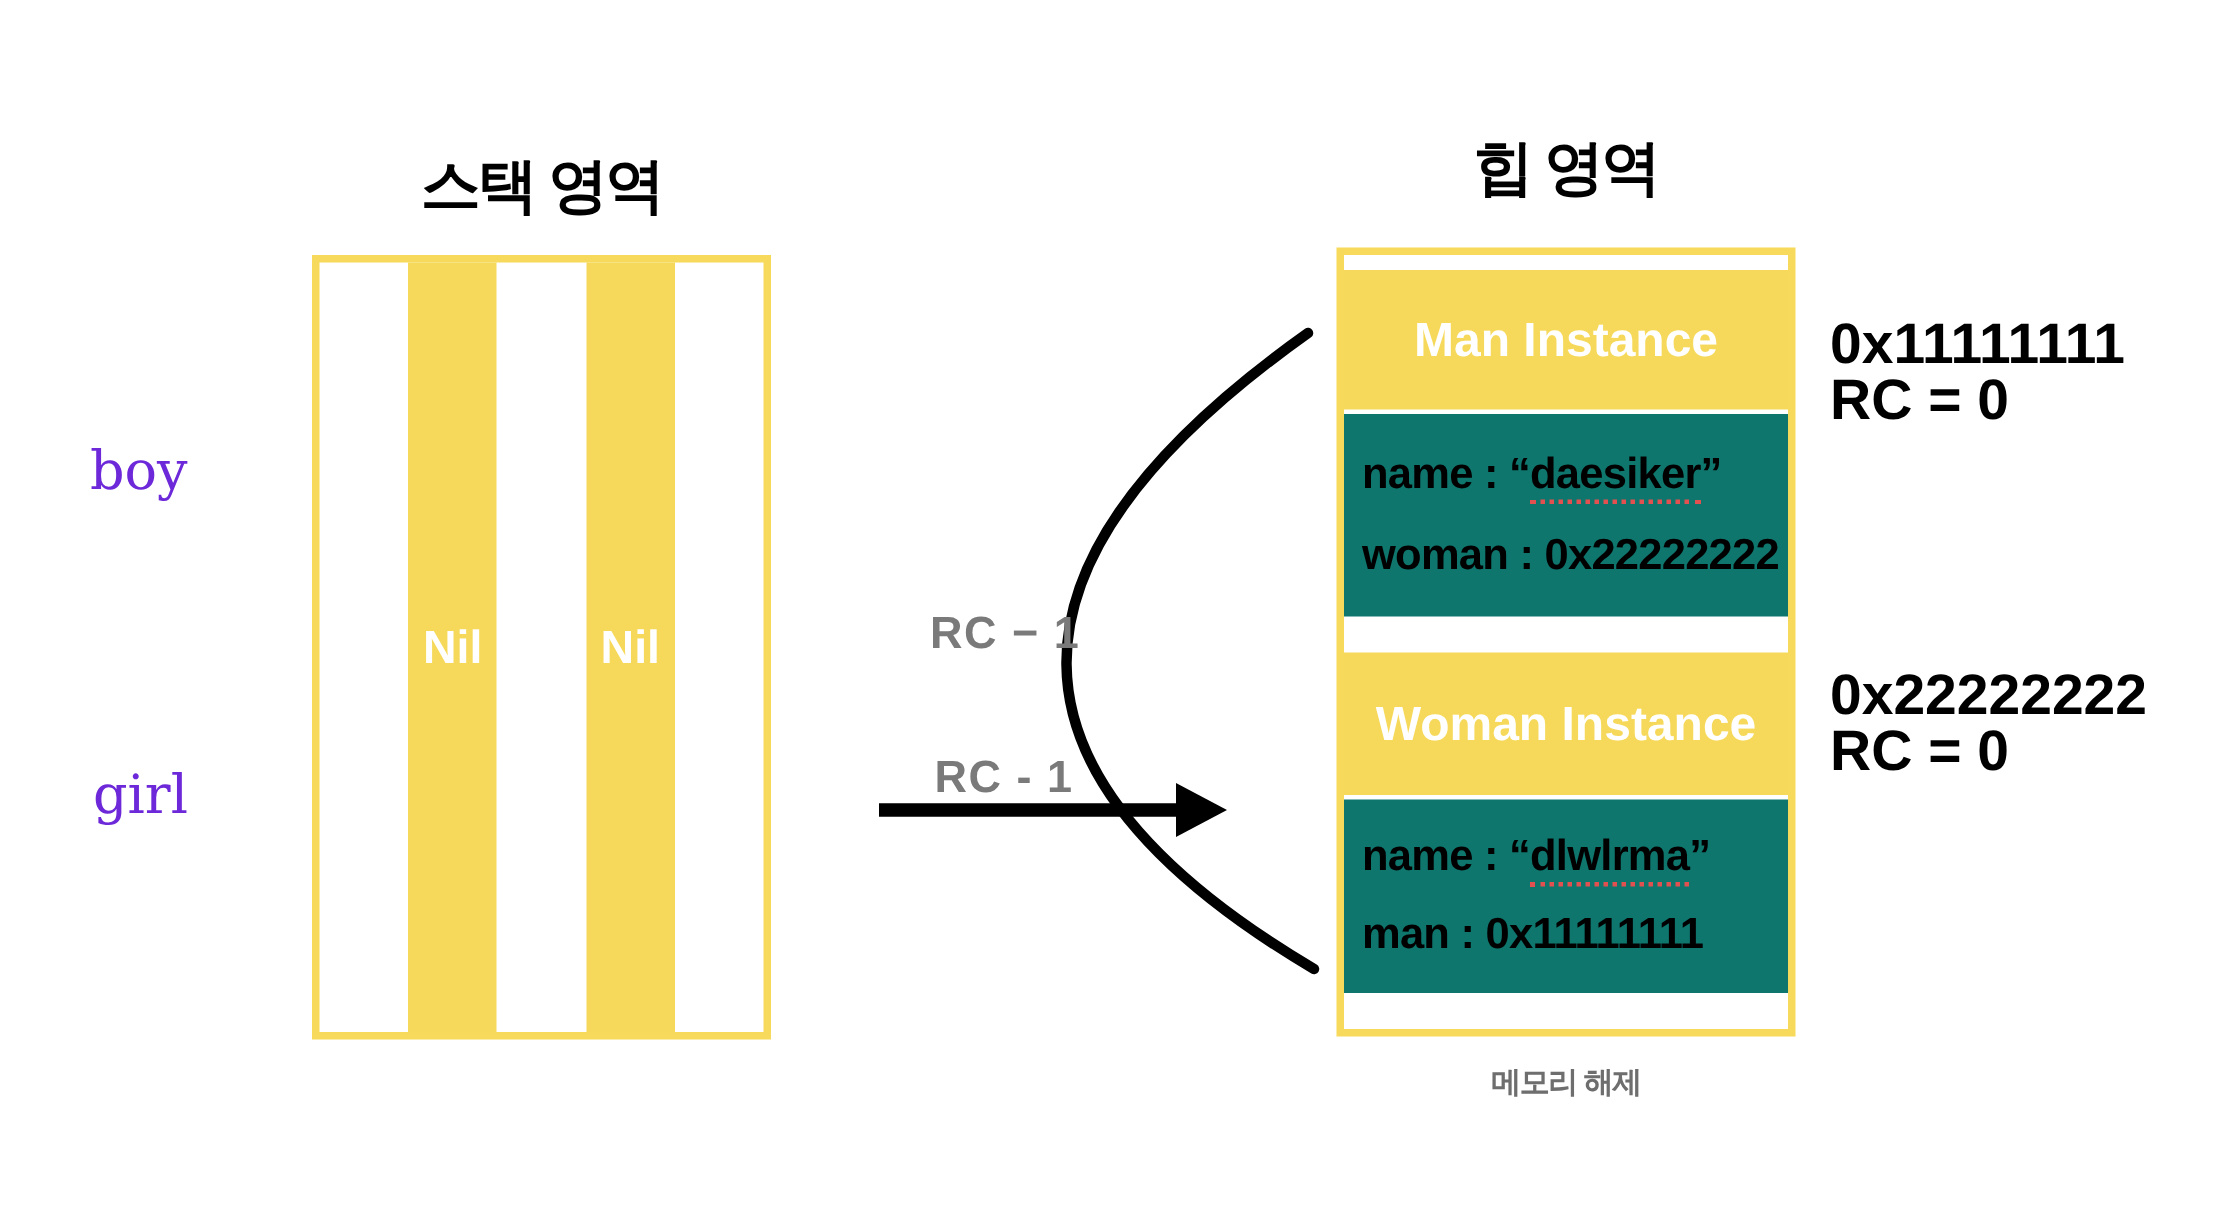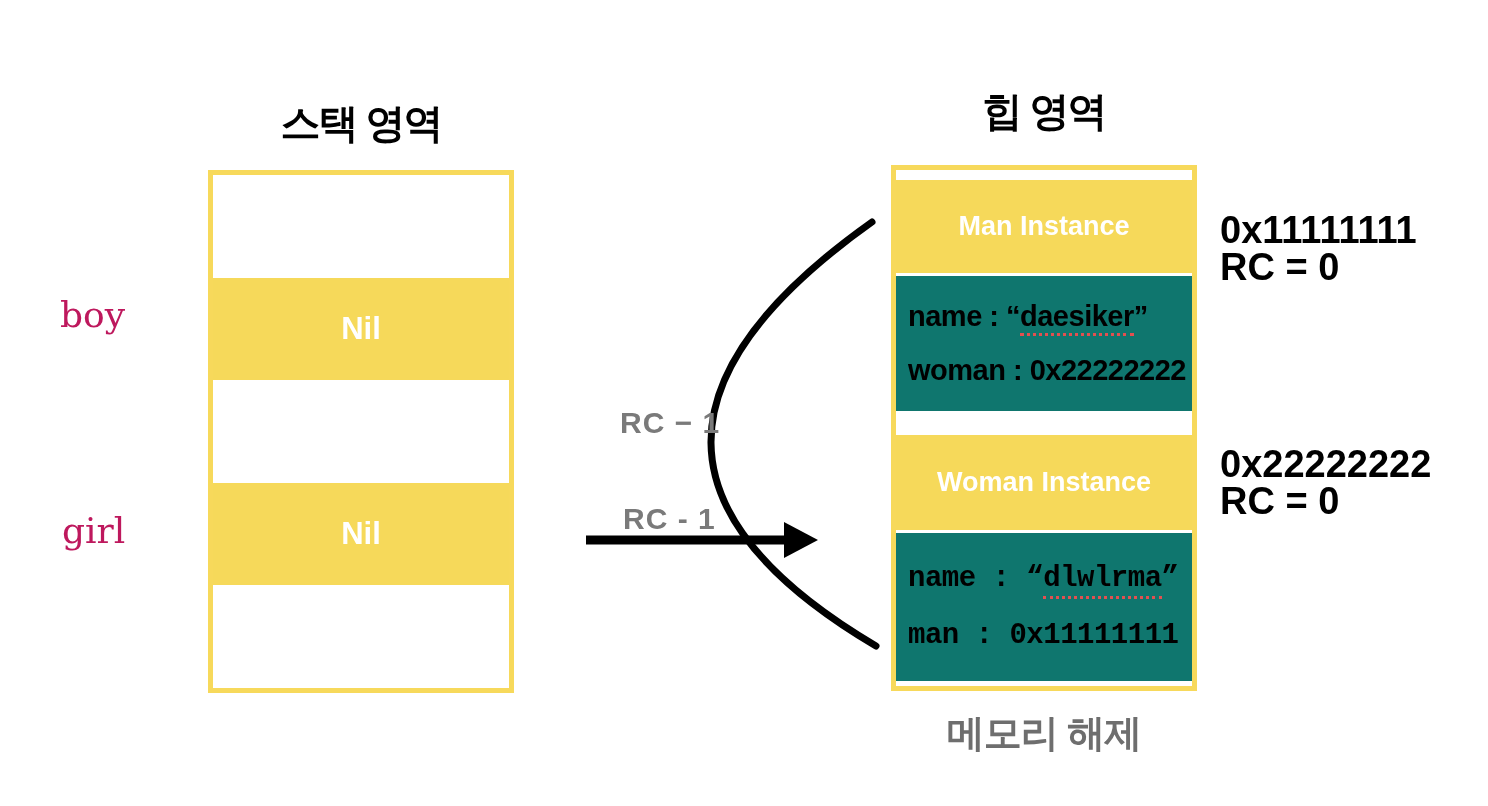--- a/index.html
+++ b/index.html
@@ -11,77 +11,77 @@
   .canvas { position: absolute; left: 16px; top: 0; width: 1488px; height: 806px; }
 
   .region-title {
     position: absolute; width: 306px; text-align: center;
     font-size: 40px; font-weight: bold; color: #000; letter-spacing: -2px;
   }
   .title-stack { left: 192px; top: 96px; }
   .title-heap  { left: 875px; top: 84px; }
 
   .var-label {
-    position: absolute; font-size: 36px; color: #be185d;
+    position: absolute; font-size: 36px; color: #6d28d9;
     font-family: "DejaVu Serif", serif; font-weight: 500;
   }
   .var-boy  { left: 44px; top: 294px; }
   .var-girl { left: 46px; top: 510px; }
 
   .stack-box {
     position: absolute; left: 192px; top: 170px; width: 306px; height: 523px;
     border: 5px solid #F7D95B; background: #ffffff;
-    display: flex; flex-direction: column;
+    display: flex; 
   }
   .stack-cell { flex: 1; display: flex; align-items: center; justify-content: center; }
   .stack-cell.nil {
     background: #F6D95A; color: #ffffff; font-size: 31px; font-weight: bold;
   }
 
   .heap-box {
     position: absolute; left: 875px; top: 165px; width: 306px; height: 526px;
     border: 5px solid #F7D95B; background: #ffffff;
     display: flex; flex-direction: column;
   }
   .h-gap-top { height: 10px; }
   .h-gap-mid { height: 24px; }
   .h-sep { height: 3px; }
   .h-header {
-    background: #F6D95A; color: #ffffff; font-size: 27px; font-weight: bold;
+    background: #F6D95A; color: #ffffff; font-size: 32px; font-weight: bold;
     display: flex; align-items: center; justify-content: center;
   }
   .h-header.man   { height: 93px; }
   .h-header.woman { height: 95px; }
   .h-body {
     background: #0f766e; color: #000;
     display: flex; flex-direction: column; justify-content: space-evenly;
     padding: 4px 12px;
   }
   .h-body.man   { height: 135px; }
-  .h-body.woman { height: 148px; font-family: Liberation Mono, monospace; }
+  .h-body.woman { height: 129px; }
   .h-line { font-size: 29px; font-weight: 600; white-space: nowrap; letter-spacing: -0.5px; }
   .spell { border-bottom: 3px dotted #E35050; padding-bottom: 1px; }
 
   .addr-block {
     position: absolute; left: 1204px; color: #000;
     font-size: 38px; font-weight: bold; line-height: 37px; white-space: nowrap;
   }
   .addr-man   { top: 212px; }
   .addr-woman { top: 446px; }
 
   .rc-label {
     position: absolute; color: #7a7a7a; font-size: 30px; font-weight: bold;
     white-space: nowrap; letter-spacing: 1px;
   }
   .rc-top    { left: 604px; top: 406px; }
   .rc-bottom { left: 607px; top: 502px; }
 
   .heap-footer {
     position: absolute; left: 875px; top: 708px; width: 306px; text-align: center;
-    color: #6e6e6e; font-size: 38px; font-weight: bold; letter-spacing: -1px;
+    color: #6e6e6e; font-size: 20px; font-weight: bold; letter-spacing: -1px;
   }
 
   svg.flow { position: absolute; left: 0; top: 0; width: 1488px; height: 806px; pointer-events: none; }
 </style>
 </head>
 <body>
 
 <div class="canvas">
 
   <div class="region-title title-stack">스택 영역</div>

